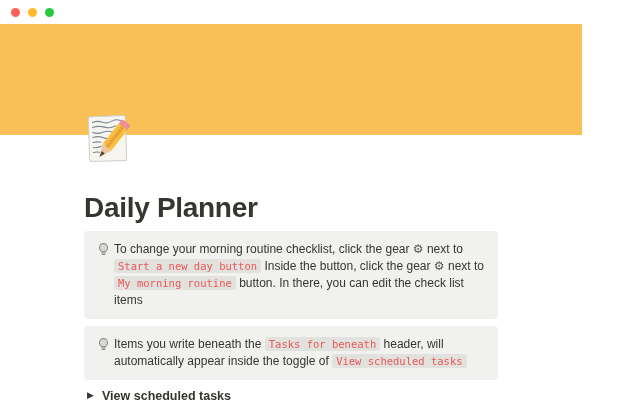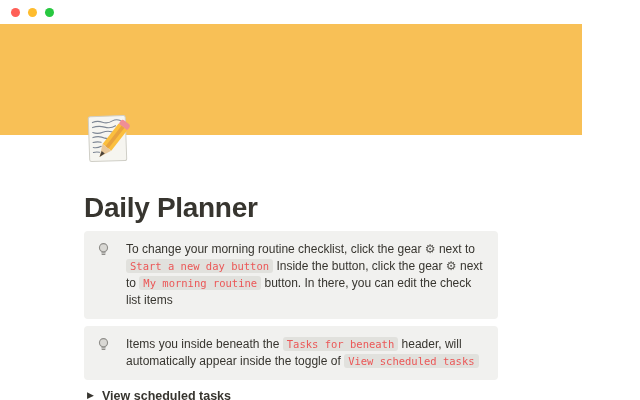--- a/index.html
+++ b/index.html
@@ -21,21 +21,21 @@
   .content { padding:0 84px; position:relative; }
 
   
   .page-icon { position:absolute; top:-22px; left:84px; width:50px; height:52px;
                cursor:pointer; }
 
   h1.page-title { padding-top:56px; font-size:28px; line-height:1.2; font-weight:700;
                   letter-spacing:-0.3px; color:#37352F; }
 
   
-  .callout { display:flex; gap:15px; background:#F1F1EF; border-radius:4px;
+  .callout { display:flex; gap:3px; background:#F1F1EF; border-radius:4px;
              padding:10px 14px 10px 12px; margin-top:6px;
              font-size:12px; line-height:17px; color:#37352F; }
   .callout + .callout { margin-top:7px; }
   .callout-icon { flex:none; width:15px; height:17px; padding-top:1px; }
   .callout-text { flex:1; }
 
   .seg-code { font-family:"DejaVu Sans Mono","Liberation Mono",monospace;
               font-size:10.5px; color:#EB5757; background:rgba(135,131,120,0.15);
               border-radius:3px; padding:1px 4px; white-space:normal; }
   .seg-gear { color:#55534E; font-family:"DejaVu Sans",sans-serif; }
@@ -105,21 +105,21 @@
     </div>
 
     <div class="callout">
       <svg class="callout-icon" viewBox="0 0 15 17">
         <g stroke="#8F8E8A" stroke-width="1.2" fill="none" stroke-linecap="round">
           <circle cx="7.5" cy="6" r="4.3" fill="#D9D8D4" stroke="#8F8E8A"></circle>
           <path d="M5.7 11.5 h3.6"></path>
           <path d="M6 13.3 h3"></path>
         </g>
       </svg>
-      <div class="callout-text"><span class="seg-text">Items you inside beneath the </span><span class="seg-code">Tasks for beneath</span><span class="seg-text"> header, will automatically appear inside the toggle of </span><span class="seg-code">View scheduled tasks</span></div>
+      <div class="callout-text"><span class="seg-text">Items you write beneath the </span><span class="seg-code">Tasks for beneath</span><span class="seg-text"> header, will automatically appear inside the toggle of </span><span class="seg-code">View scheduled tasks</span></div>
     </div>
 
     <div class="toggle-row">
       <span class="toggle-arrow">▶</span>
       <span class="toggle-label">View scheduled tasks</span>
     </div>
 
     <div class="partial-button"></div>
 
   </div>

